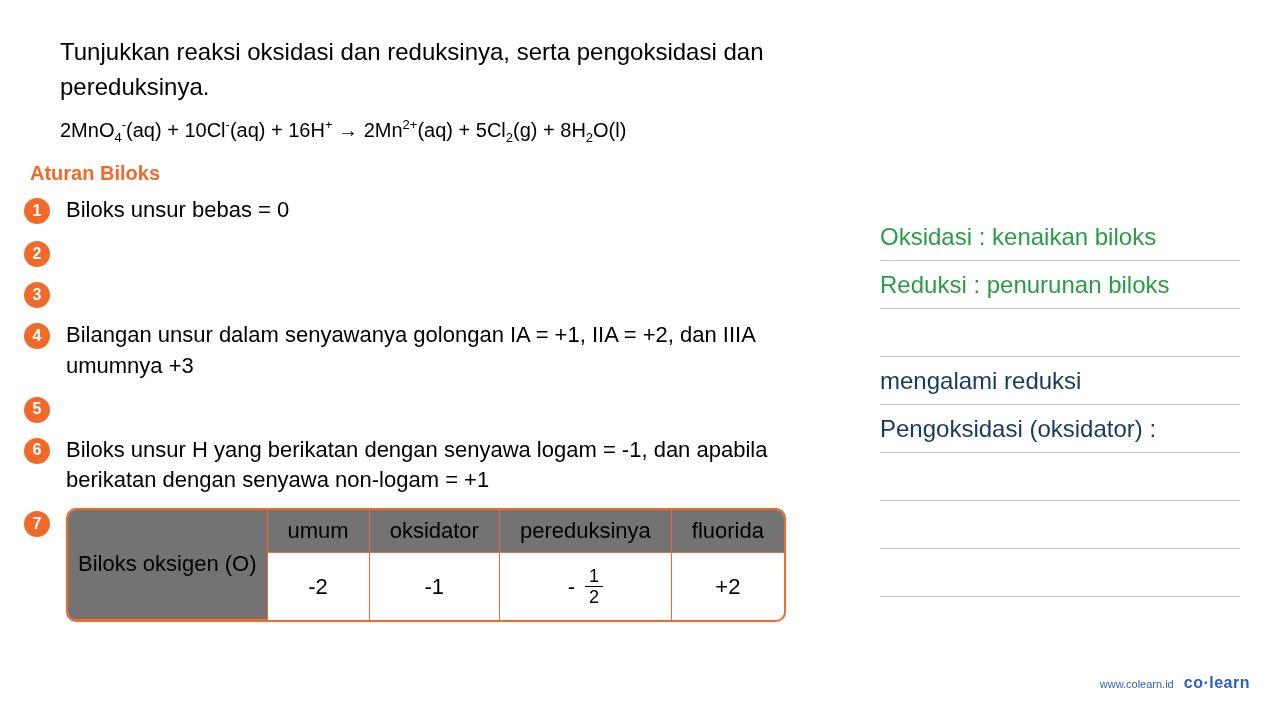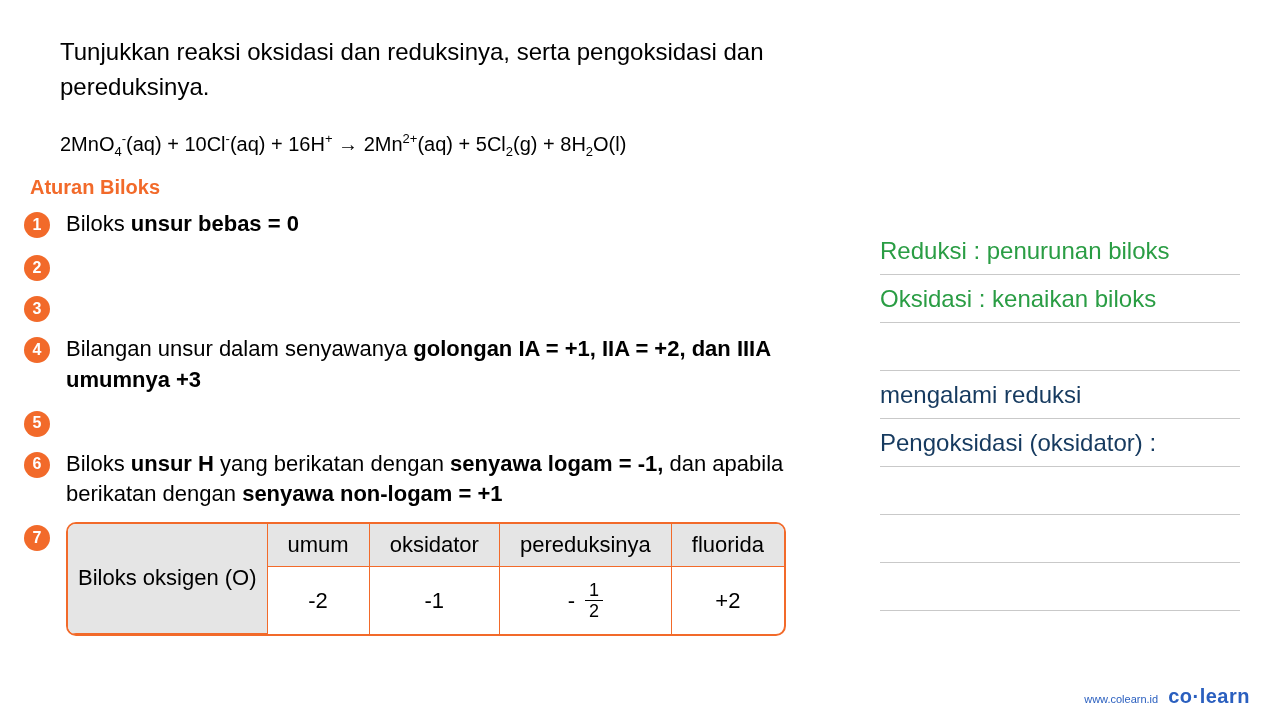--- a/index.html
+++ b/index.html
@@ -11,21 +11,21 @@
     color: #000;
     position: relative;
     overflow: hidden;
   }
   .content {
     padding: 35px 40px 0 60px;
   }
   .question {
     font-size: 24px;
     line-height: 1.45;
-    margin-bottom: 26px;
+    margin-bottom: 12px;
     max-width: 780px;
   }
   .equation {
     font-size: 20px;
     margin-bottom: 18px;
   }
   .sub { font-size: 0.65em; vertical-align: sub; }
   .sup { font-size: 0.65em; vertical-align: super; }
   .section-title {
     color: #f26a2a;
@@ -57,38 +57,38 @@
     background: #f26a2a;
     color: #fff;
     display: flex;
     align-items: center;
     justify-content: center;
     font-size: 16px;
     font-weight: 600;
     margin-top: 3px;
     margin-left: -36px;
   }
-  .rule-text b { font-weight: 700; margin-top: 24px; }
+  .rule-text b { font-weight: 400; margin-top: 24px; }
   .table-wrap {
     display: flex;
     align-items: flex-start;
     gap: 16px;
     margin-top: 4px;
   }
   .biloks-table {
     border: 2px solid #f26a2a;
     border-radius: 10px;
     overflow: hidden;
     border-collapse: separate;
     border-spacing: 0;
     font-size: 22px;
     text-align: center;
   }
   .biloks-table th {
-    background: #e5e5e5;
+    background: #737373;
     font-weight: 400;
     padding: 8px 20px;
     border-left: 1px solid #f26a2a;
     border-bottom: 1px solid #f26a2a;
   }
   .biloks-table td {
     padding: 14px 20px;
     border-left: 1px solid #f26a2a;
   }
   .biloks-table .rowhead {
@@ -114,29 +114,29 @@
     display: flex;
     align-items: center;
     font-size: 24px;
     padding: 4px 0;
   }
   .side-green { color: #2a9d44; }
   .side-navy { color: #163a5f; }
   .footer {
     position: absolute;
     right: 30px;
-    bottom: 12px;
+    bottom: 28px;
     display: flex;
     align-items: baseline;
     gap: 10px;
     color: #2a5fbf;
     margin-left: 44px;
   }
   .footer-url { font-size: 11px; }
-  .footer-logo { font-size: 20px; font-weight: 600; letter-spacing: 0.5px; }
+  .footer-logo { font-size: 16px; font-weight: 600; letter-spacing: 0.5px; }
   .footer-logo .dot { color: #2a5fbf; }
 </style>
 </head>
 <body>
 
 <div class="content">
   <div class="question">Tunjukkan reaksi oksidasi dan reduksinya, serta pengoksidasi dan pereduksinya.</div>
   <div class="equation">2MnO<span class="sub">4</span><span class="sup">-</span>(aq) + 10Cl<span class="sup">-</span>(aq) + 16H<span class="sup">+</span> → 2Mn<span class="sup">2+</span>(aq) + 5Cl<span class="sub">2</span>(g) + 8H<span class="sub">2</span>O(l)</div>
 
   <div class="section-title">Aturan Biloks</div>
@@ -188,22 +188,22 @@
                     </span></span>
             </td>
             <td>+2</td>
           </tr>
         </tbody>
           </table>
       </div>
     </div>
 
     <div class="right">
+      <div class="side-line side-green">Oksidasi : kenaikan biloks</div>
       <div class="side-line side-green">Reduksi : penurunan biloks</div>
-      <div class="side-line side-green">Oksidasi : kenaikan biloks</div>
       <div class="side-line"></div>
       <div class="side-line side-navy">mengalami reduksi</div>
       <div class="side-line side-navy">Pengoksidasi (oksidator) :</div>
       <div class="side-line"></div>
       <div class="side-line"></div>
       <div class="side-line"></div>
     </div>
   </div>
 </div>
 

